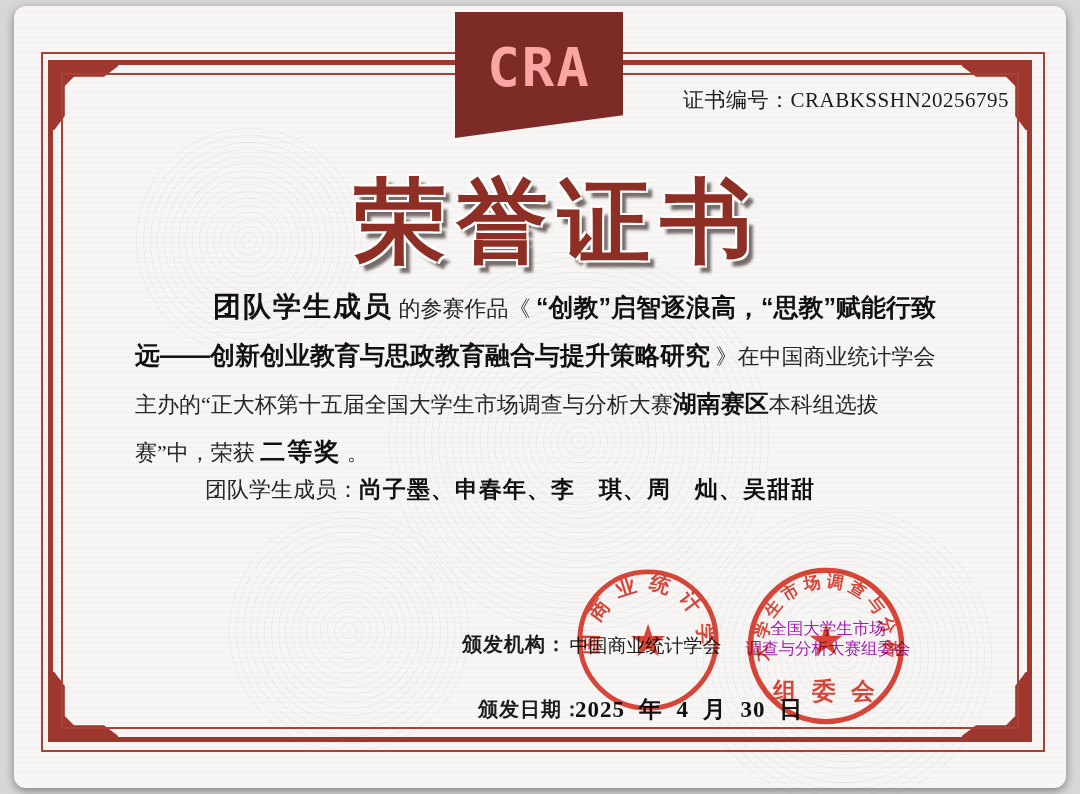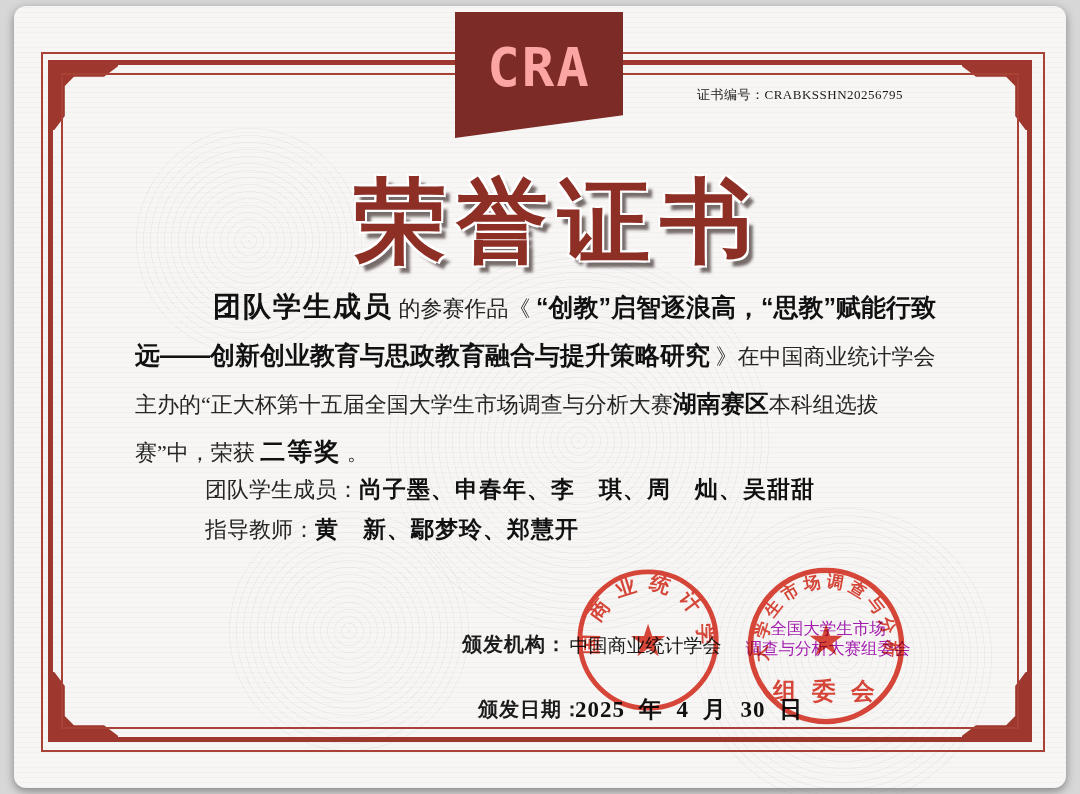--- a/index.html
+++ b/index.html
@@ -32,22 +32,22 @@
   .corner.bl{left:-5px;bottom:-5px;transform:scaleY(-1);}
   .corner.br{right:-5px;bottom:-5px;transform:scale(-1,-1);}
   
   .banner{position:absolute;left:455px;top:12px;width:168px;height:126px;
           background:#7c2b26;z-index:6;
           clip-path:polygon(0 0,100% 0,100% 82%,0 100%);}
   .banner .cra{margin-top:24px;text-align:center;
                font-family:"DejaVu Sans Mono",monospace;font-weight:bold;
                font-size:54px;letter-spacing:2px;color:#fca5a5;}
   
-  .certno{position:absolute;left:697px;top:86px;z-index:2;
-          font-size:13px;color:#1a1a1a;letter-spacing:.5px;}
+  .certno{position:absolute;left:683px;top:86px;z-index:2;
+          font-size:21px;color:#1a1a1a;letter-spacing:.5px;}
   
   .title{position:absolute;left:0;right:0;top:160px;text-align:center;z-index:2;
          transform:translateX(18px);
          font-family:"Liberation Sans",sans-serif;font-weight:bold;
          font-size:92px;letter-spacing:10px;color:#8e2f26;
          text-shadow:-2px -2px 0 #fff,2px -2px 0 #fff,-2px 2px 0 #fff,2px 2px 0 #fff,
                      6px 7px 3px rgba(75,62,60,.75);}
   
   .bodytext{position:absolute;left:135px;top:283px;width:814px;z-index:2;
             font-size:22px;line-height:47px;color:#262626;text-indent:78px;}
@@ -101,21 +101,20 @@
   </div>
 
   <div class="certno"><span>证书编号：</span><span>CRABKSSHN20256795</span></div>
 
   <div class="title">荣誉证书</div>
 
   <div class="bodytext"><span class="em school">团队学生成员</span><span> 的参赛作品《 </span><span class="em worktitle">“创教”启智逐浪高，“思教”赋能行致远——创新创业教育与思政教育融合与提升策略研究</span><span> 》在中国商业统计学会主办的“正大杯第十五届全国大学生市场调查与分析大赛</span><span class="em region">湖南赛区</span><span>本科组选拔赛”中，荣获 </span><span class="em award">二等奖</span><span> 。</span></div>
 
   <div class="people team"><span>团队学生成员：</span><span class="em">尚子墨、申春年、李　琪、周　灿、吴甜甜</span></div>
 
-  <div class="people advisors"><span>指导教师：</span><span class="em">黄　新、鄢梦玲、郑慧开</span></div>
 
   <div class="label issuer-label">颁发机构：</div>
   <div class="issuer1">中国商业统计学会</div>
   <div class="issuer2">
     <div>全国大学生市场</div>
     <div>调查与分析大赛组委会</div>
   </div>
 
   <div class="label date-label">颁发日期：</div>
   <div class="date-value">2025 年 4 月 30 日</div>

